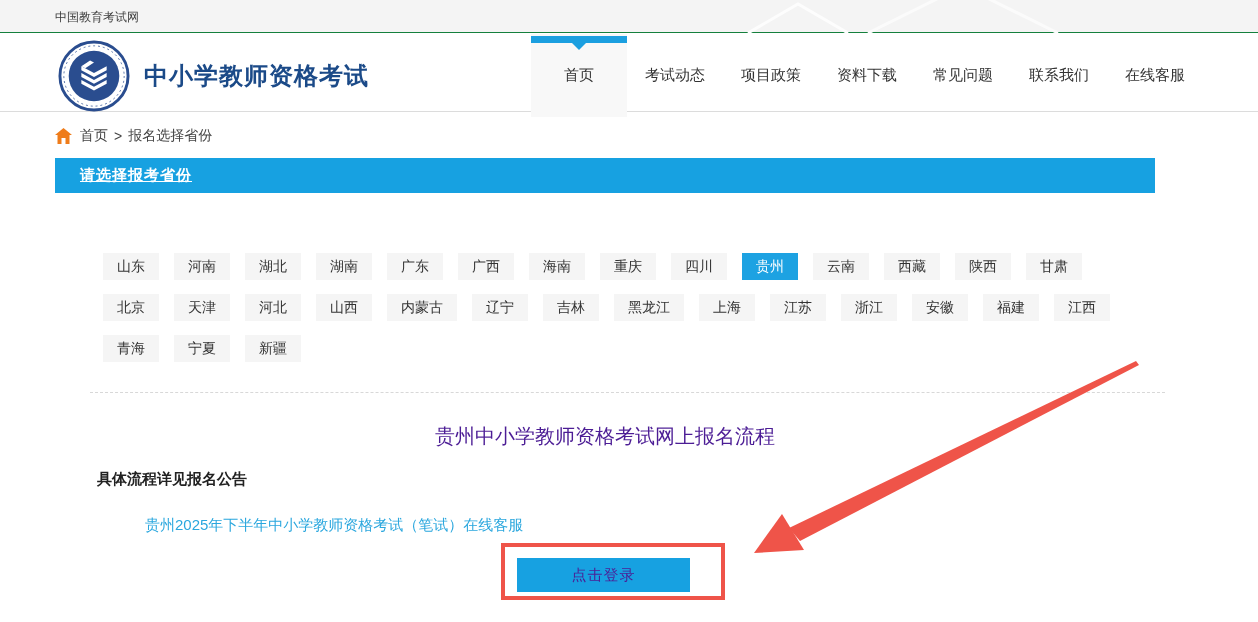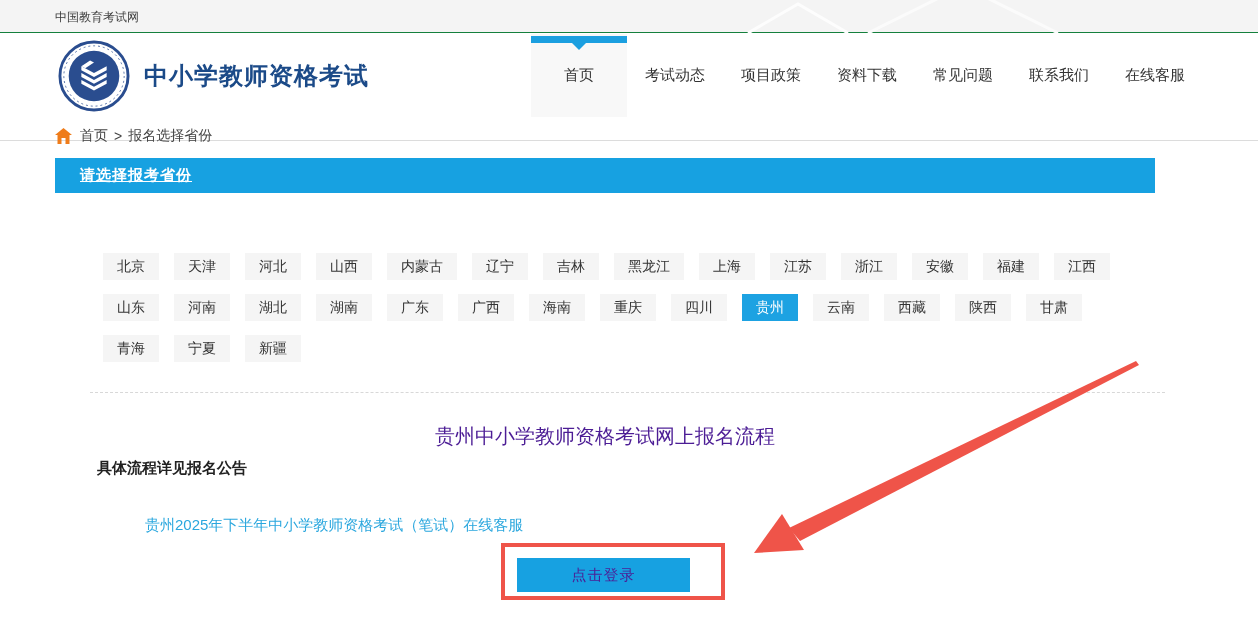--- a/index.html
+++ b/index.html
@@ -6,21 +6,21 @@
   html,body { background:#fff; }
   body { font-family:"Liberation Sans","DejaVu Sans",sans-serif; }
   .canvas { position:relative; width:1258px; height:622px; background:#fff; overflow:hidden; }
 
   
   .topbar { position:absolute; top:0; left:0; width:100%; height:33px; background:#f4f4f4; border-bottom:1px solid #15803d; }
   .topbar .deco { position:absolute; right:130px; top:0; height:33px; pointer-events:none; }
   .site-name { position:absolute; left:55px; top:9px; font-size:12px; color:#3d3d3d; }
 
   
-  .header { position:absolute; top:34px; left:0; width:100%; height:107px; background:#fff; border-bottom:1px solid #dcdcdc; }
+  .header { position:absolute; top:34px; left:0; width:100%; height:78px; background:#fff; border-bottom:1px solid #dcdcdc; }
   .brand { position:absolute; left:58px; top:5px; height:74px; display:flex; align-items:center; }
   .brand-title { margin-left:14px; font-size:24px; font-weight:bold; color:#1b4a88; letter-spacing:1px; }
 
   .nav { position:absolute; left:531px; top:0; height:83px; display:flex; }
   .nav-item { position:relative; width:96px; height:100%; display:flex; align-items:center; justify-content:center; font-size:15px; color:#333; cursor:pointer; }
   .nav-item.active { background:#f8f8f8; }
   .nav-item.active::before { content:""; position:absolute; top:2px; left:0; width:100%; height:7px; background:#1b9fe0; }
   .nav-item.active::after { content:""; position:absolute; top:9px; left:50%; margin-left:-7px; border-left:7px solid transparent; border-right:7px solid transparent; border-top:7px solid #1b9fe0; }
 
   
@@ -35,21 +35,21 @@
   
   .provinces { position:absolute; top:253px; left:103px; }
   .prov-row { display:flex; margin-bottom:14px; }
   .prov { height:27px; padding:0 14px; margin-right:15px; background:#f5f5f5; color:#333; font-size:14px; display:flex; align-items:center; justify-content:center; cursor:pointer; white-space:nowrap; }
   .prov.selected { background:#1da2e2; color:#fff; }
 
   .dashed-sep { position:absolute; top:392px; left:90px; width:1075px; height:0; border-top:1px dashed #d8d8d8; }
 
   
   .flow-title { position:absolute; top:423px; left:55px; width:1100px; text-align:center; color:#4c1d95; font-size:20px; }
-  .flow-note { position:absolute; top:459px; left:97px; font-size:15px; font-weight:bold; color:#222; }
+  .flow-note { position:absolute; top:470px; left:97px; font-size:15px; font-weight:bold; color:#222; }
   .flow-link { position:absolute; top:516px; left:145px; font-size:15px; color:#2ba7de; cursor:pointer; text-decoration:none; }
   .login-btn { position:absolute; top:558px; left:517px; width:173px; height:34px; background:#17a1e1; color:#4c1d95; font-size:15px; border:none; cursor:pointer; font-family:inherit; letter-spacing:1px; }
 
   
   .red-rect { position:absolute; left:501px; top:543px; width:224px; height:57px; border:4px solid #ef5449; pointer-events:none; }
   .arrow-overlay { position:absolute; left:0; top:0; width:1258px; height:622px; pointer-events:none; }
 </style>
 </head>
 <body>
 
@@ -112,50 +112,50 @@
     <span>&gt;</span>
     <span>报名选择省份</span>
   </div>
 
   <div class="banner">
     <span>请选择报考省份</span>
   </div>
 
   <div class="provinces" id="provinces">
       <div class="prov-row">
+        <div class="prov">山东</div>
+        <div class="prov">河南</div>
+        <div class="prov">湖北</div>
+        <div class="prov">湖南</div>
+        <div class="prov">广东</div>
+        <div class="prov">广西</div>
+        <div class="prov">海南</div>
+        <div class="prov">重庆</div>
+        <div class="prov">四川</div>
+        <div class="prov selected">贵州</div>
+        <div class="prov">云南</div>
+        <div class="prov">西藏</div>
+        <div class="prov">陕西</div>
+        <div class="prov">甘肃</div>
+      </div>
+      <div class="prov-row">
         <div class="prov">北京</div>
         <div class="prov">天津</div>
         <div class="prov">河北</div>
         <div class="prov">山西</div>
         <div class="prov">内蒙古</div>
         <div class="prov">辽宁</div>
         <div class="prov">吉林</div>
         <div class="prov">黑龙江</div>
         <div class="prov">上海</div>
         <div class="prov">江苏</div>
         <div class="prov">浙江</div>
         <div class="prov">安徽</div>
         <div class="prov">福建</div>
         <div class="prov">江西</div>
-      </div>
-      <div class="prov-row">
-        <div class="prov">山东</div>
-        <div class="prov">河南</div>
-        <div class="prov">湖北</div>
-        <div class="prov">湖南</div>
-        <div class="prov">广东</div>
-        <div class="prov">广西</div>
-        <div class="prov">海南</div>
-        <div class="prov">重庆</div>
-        <div class="prov">四川</div>
-        <div class="prov selected">贵州</div>
-        <div class="prov">云南</div>
-        <div class="prov">西藏</div>
-        <div class="prov">陕西</div>
-        <div class="prov">甘肃</div>
       </div>
       <div class="prov-row">
         <div class="prov">青海</div>
         <div class="prov">宁夏</div>
         <div class="prov">新疆</div>
       </div>
     </div>
 
   <div class="dashed-sep"></div>
 

